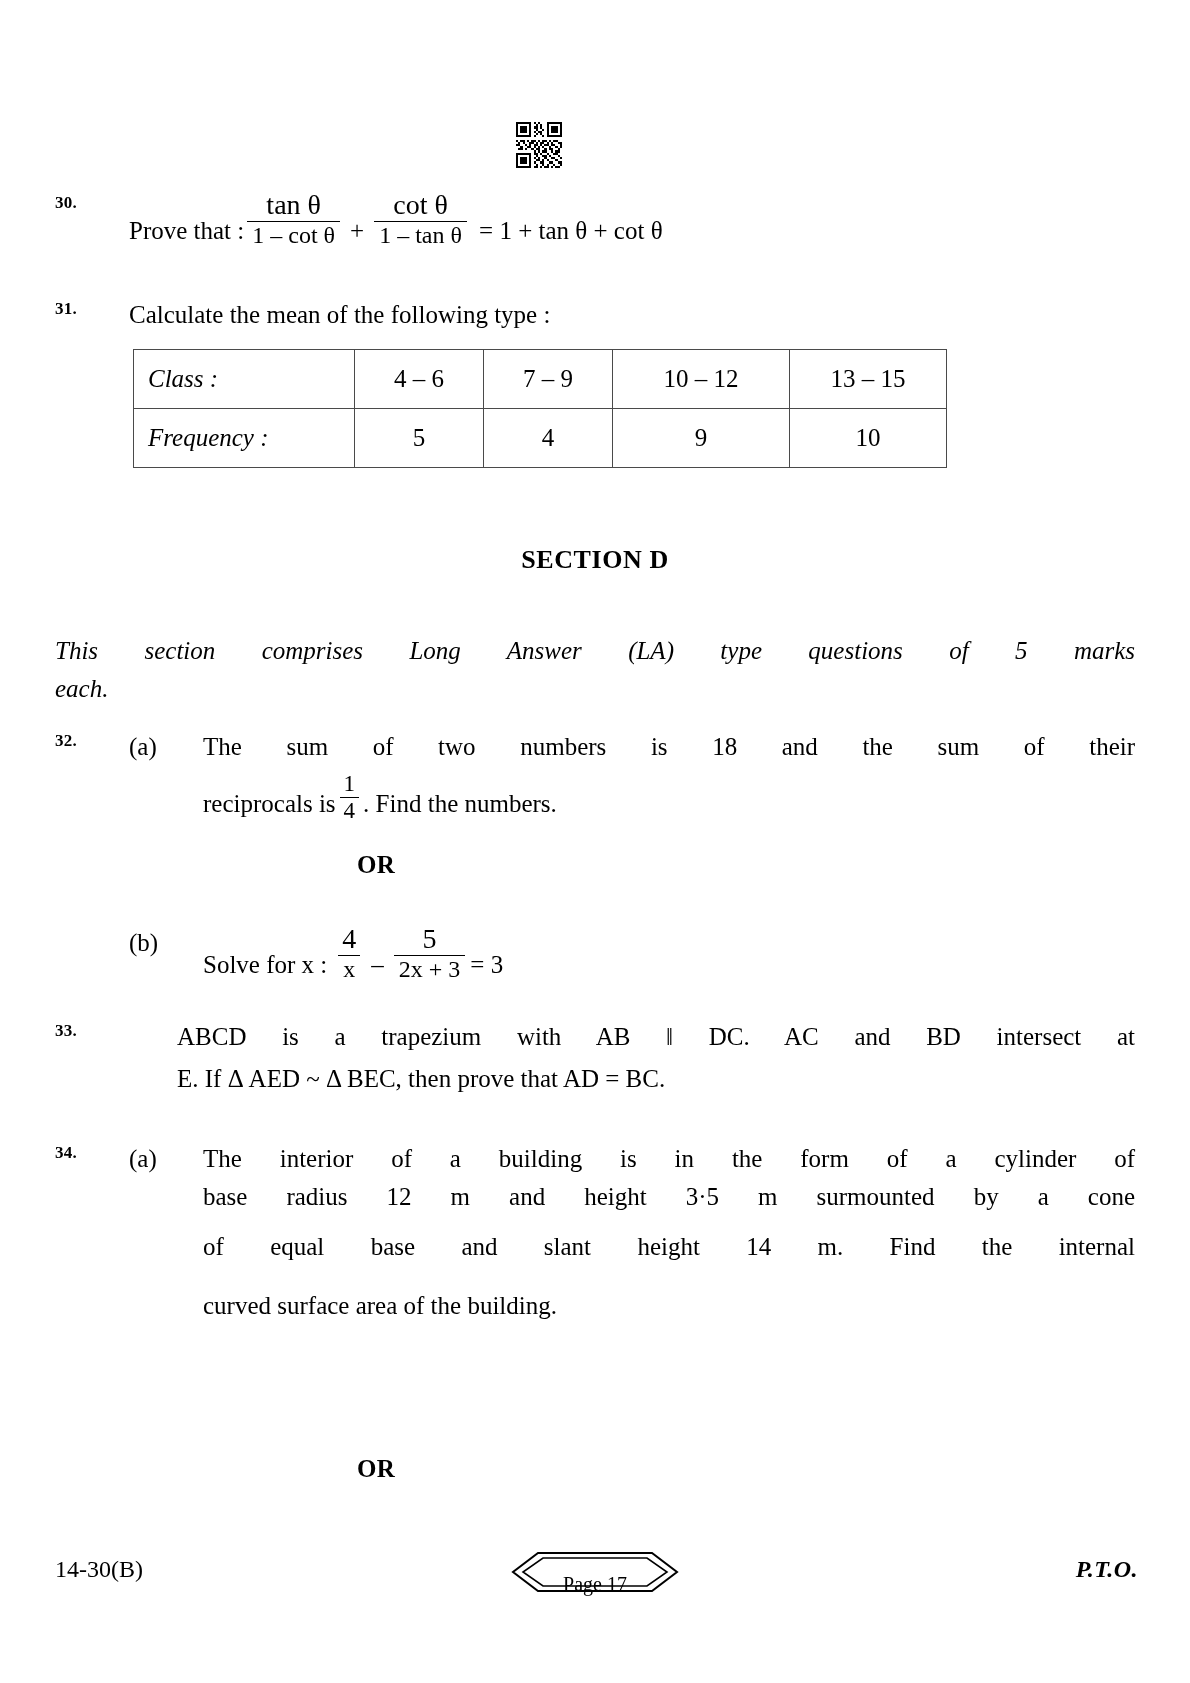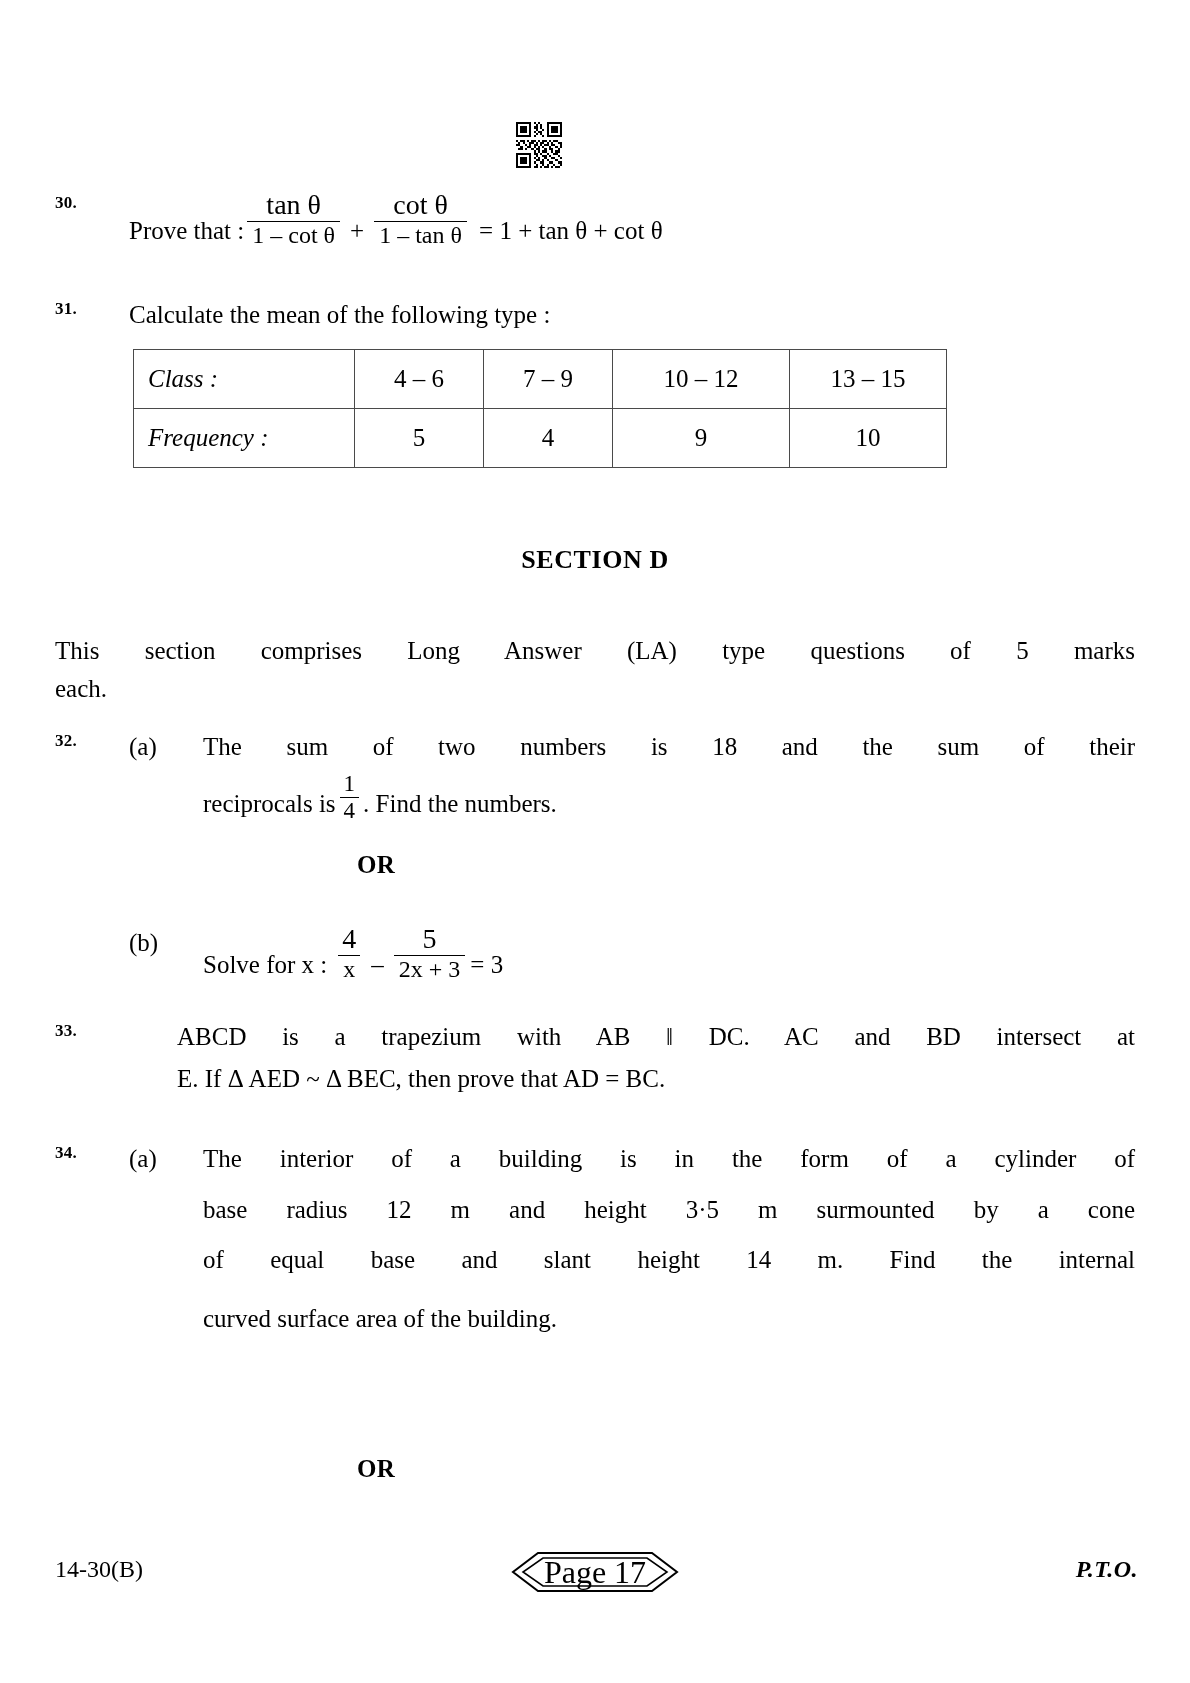--- a/index.html
+++ b/index.html
@@ -98,20 +98,21 @@
     position: absolute;
     left: 0;
     width: 1190px;
     text-align: center;
     font-weight: bold;
     font-size: 26px;
     letter-spacing: 0.6px;
   }
   .section-note {
     position: absolute;
+    font-style: italic;
     font-size: 25px;
     line-height: 1.52;
     text-align: justify;
     text-align-last: left;
   }
   .or-label {
     position: absolute;
     font-weight: bold;
     font-size: 25px;
     letter-spacing: 0.4px;
@@ -167,27 +168,27 @@
     position: absolute;
     left: 50%;
     top: 2px;
     transform: translateX(-50%);
     width: 170px;
     height: 44px;
   }
   .pagebox svg { position: absolute; left: 0; top: 0; }
   .pagebox .pnum {
     position: absolute;
-    left: 0; top: 0;
+    left: 0; top: 12px;
     width: 170px;
     height: 44px;
     display: flex;
     align-items: center;
     justify-content: center;
-    font-size: 32px;
+    font-size: 20px;
   }
 </style>
 </head>
 <body>
 
 <div class="page">
 
   <div class="qr-wrap">
     <svg width="46" height="46" viewBox="0 0 21 21" shape-rendering="crispEdges">
       <rect width="21" height="21" fill="#ffffff"></rect>
@@ -393,21 +394,21 @@
       <div style="text-align:justify; text-align-last:justify;">ABCD is a trapezium with AB ‖ DC. AC and BD intersect at</div>
       <div style="margin-top:4px;">E. If Δ AED ~ Δ BEC, then prove that AD = BC.</div>
     </div>
   </div>
 
   <div class="q-block" style="left:55px; top:1140px; width:1080px;">
     <div class="q-num">34.</div>
     <div class="q-sub">(a)</div>
     <div class="q-body" style="width:932px;">
       <div style="text-align:justify; text-align-last:justify;">The interior of a building is in the form of a cylinder of</div>
-      <div style="text-align:justify; text-align-last:justify; margin-top:13px;">base radius 12 m and height 3·5 m surmounted by a cone</div>
+      <div style="text-align:justify; text-align-last:justify; ">base radius 12 m and height 3·5 m surmounted by a cone</div>
       <div style="text-align:justify; text-align-last:justify; margin-top:13px;">of equal base and slant height 14 m. Find the internal</div>
       <div style="margin-top:21px;">curved surface area of the building.</div>
     </div>
   </div>
 
   <div class="or-label" style="left:357px; top:1455px;">OR</div>
 
   <div class="footer">
     <div class="footer-left">14-30(B)</div>
 

